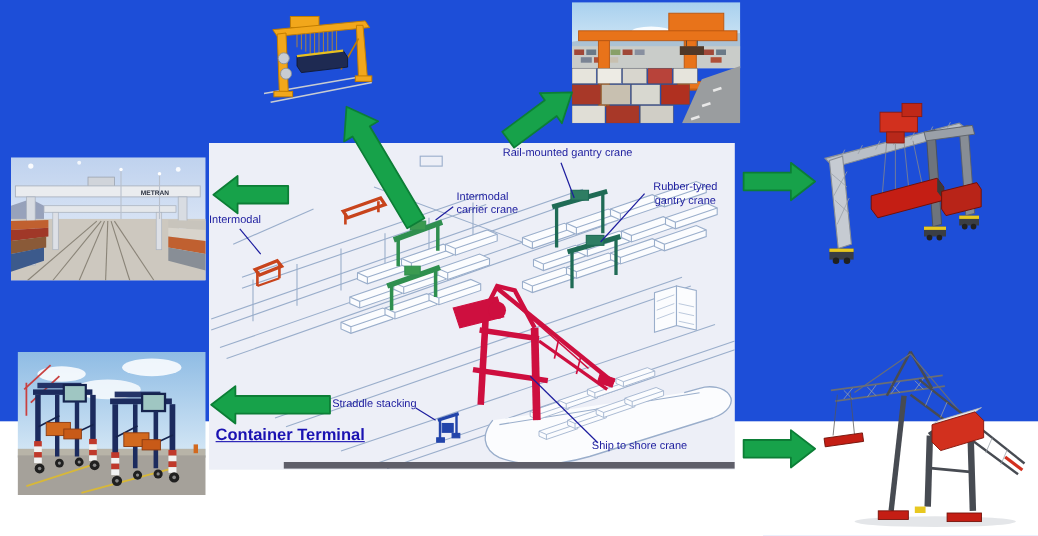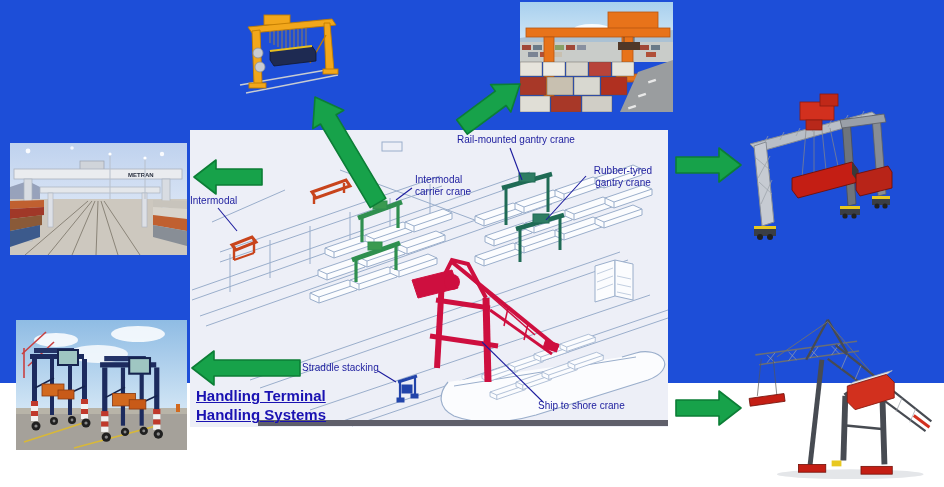--- a/index.html
+++ b/index.html
@@ -502,22 +502,21 @@
       <div>gantry crane</div>
     </div>
     <div class="dlabel" style="left:225px;top:44px">
       <div>Intermodal</div>
       <div>carrier crane</div>
     </div>
     <div class="dlabel" style="left:0;top:65px">Intermodal</div>
     <div class="dlabel" style="left:112px;top:232px">Straddle stacking</div>
     <div class="dlabel" style="left:348px;top:270px">Ship to shore crane</div>
     <div class="dtitle">
-      <span>Handling Terminal</span>
-      <span>Handling Systems</span>
+      <span>Container Terminal</span>
     </div>
   </div>
 
   <svg class="arrows" width="944" height="487" viewBox="0 0 944 487">
     <polygon points="385.8,198.4 336.1,114.8 343.8,110.2 315,97 312.8,128.6 320.5,124 370.2,207.6"></polygon>
     <polygon points="467.4,134.2 506.1,105.5 510.8,112 520,84 490.6,84.6 495.3,91.1 456.6,119.8"></polygon>
     <polygon points="262,169 216,169 216,160 194,177 216,194 216,185 262,185"></polygon>
     <polygon points="300,360 214,360 214,351 192,368 214,385 214,376 300,376"></polygon>
     <polygon points="676,157 719,157 719,148 741,165 719,182 719,173 676,173"></polygon>
     <polygon points="676,400 719,400 719,391 741,408 719,425 719,416 676,416"></polygon>

